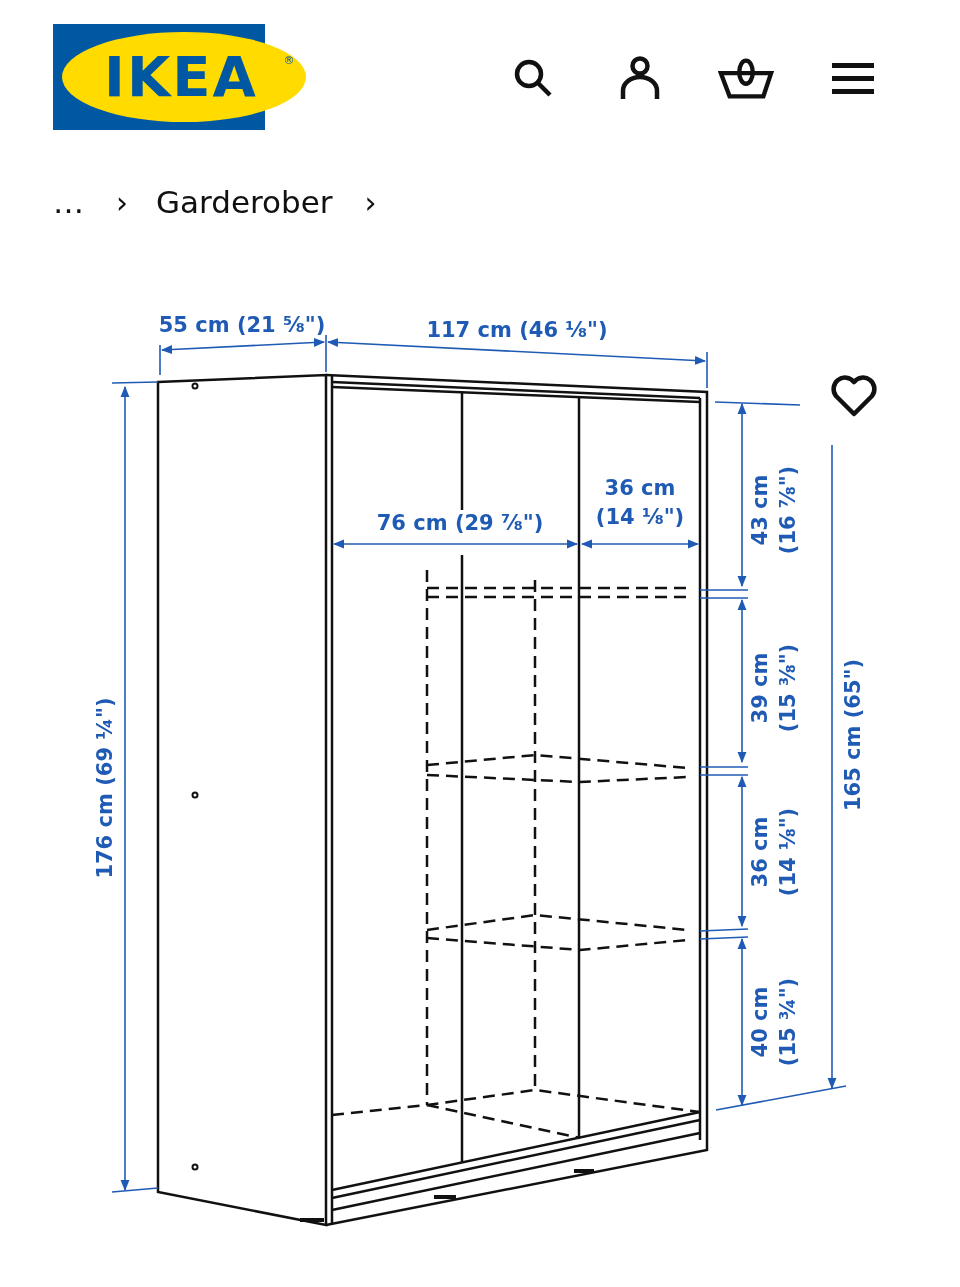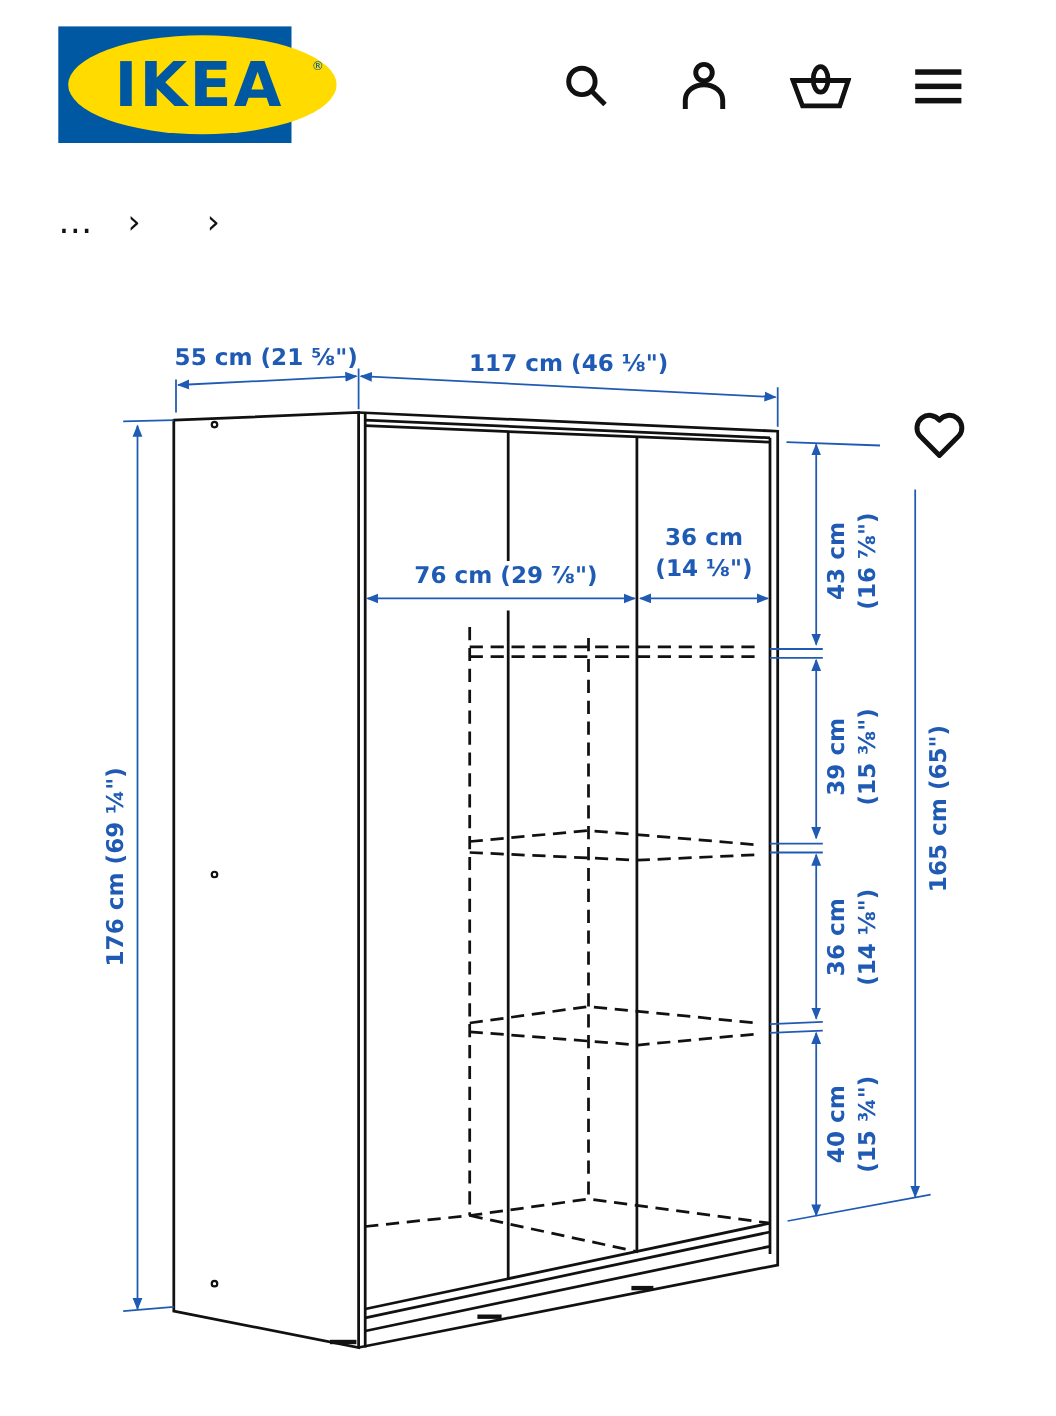--- a/index.html
+++ b/index.html
@@ -50,20 +50,21 @@
       <rect x="2" y="8" width="42" height="5" fill="#111"></rect>
       <rect x="2" y="21" width="42" height="5" fill="#111"></rect>
       <rect x="2" y="34" width="42" height="5" fill="#111"></rect>
     </svg>
   </div>
 </div>
 
 <nav class="breadcrumb">
   <span class="crumb">…</span>
   <span class="sep">›</span>
+  <span class="crumb">Garderober</span>
   <span class="sep">›</span>
 </nav>
 
 <div class="fav">
   <svg width="48" height="44" viewBox="0 0 48 44">
     <path d="M24 40 L6 22 A10 10 0 0 1 24 8 A10 10 0 0 1 42 22 Z" fill="none" stroke="#111" stroke-width="4.5" stroke-linejoin="round"></path>
   </svg>
 </div>
 
 <svg class="drawing" width="960" height="1027" viewBox="0 260 960 1027">

